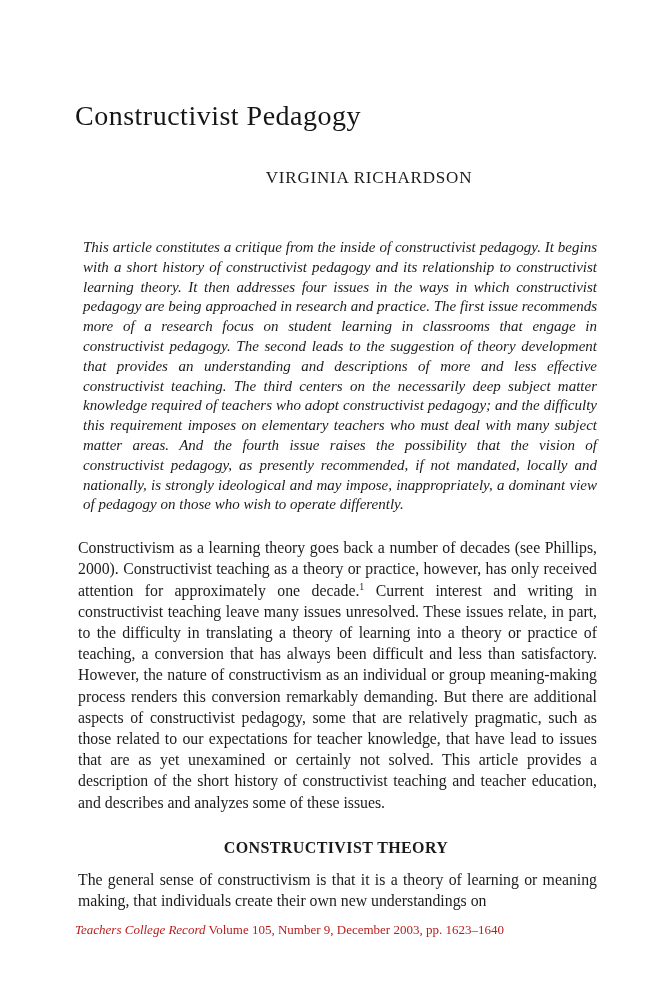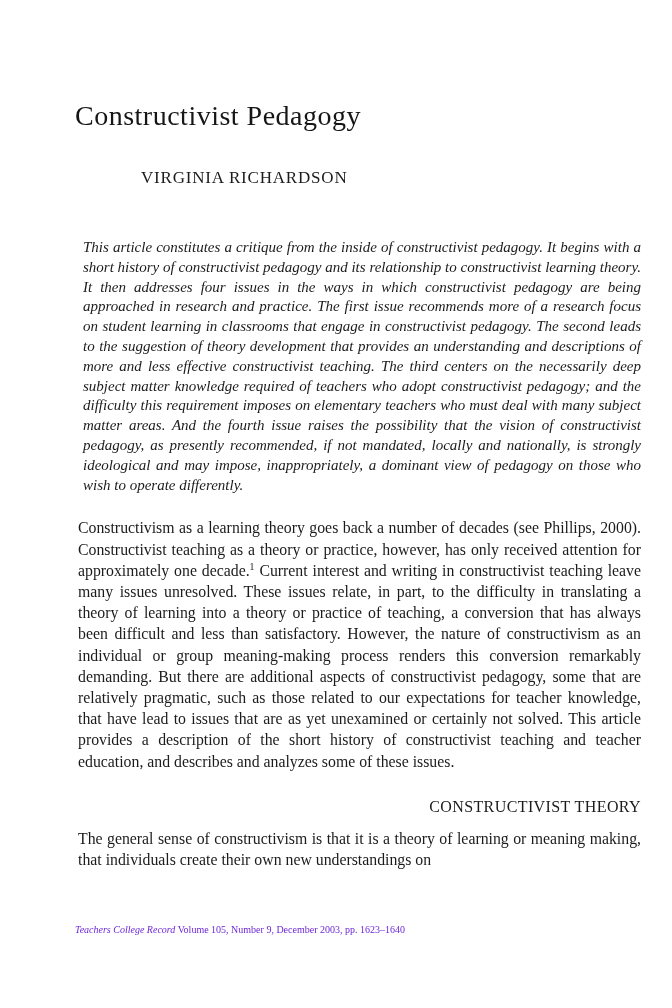--- a/index.html
+++ b/index.html
@@ -6,34 +6,35 @@
     margin: 0;
     padding: 0;
     background: #ffffff;
   }
   .page {
     position: relative;
     width: 672px;
     height: 1008px;
     background: #ffffff;
     box-sizing: border-box;
-    padding: 100px 31px 0 75px;
+    padding: 100px 75px 0 75px;
     color: #1b1b1b;
     font-family: "Liberation Serif", "DejaVu Serif", serif;
     overflow: hidden;
   }
   .article-title {
     margin: 0;
     font-size: 28px;
     font-weight: normal;
     letter-spacing: 0.5px;
     color: #161616;
   }
   .author-block {
     margin: 36px 0 0 66px;
+    text-align: center;
   }
   .author-name {
     font-size: 17px;
     letter-spacing: 0.8px;
     color: #1b1b1b;
   }
   .author-affiliation {
     font-style: italic;
     font-size: 15px;
     margin-top: 7px;
@@ -52,35 +53,35 @@
     text-align: justify;
   }
   .body-para sup {
     font-size: 0.62em;
     line-height: 0;
     vertical-align: super;
   }
   .section-heading {
     margin: 26px 0 0 0;
     font-size: 16px;
-    font-weight: normal;
-    text-align: right;
+    font-weight: bold;
+    text-align: center;
     letter-spacing: 0.4px;
   }
   .para-after-heading {
     margin-top: 12px;
   }
   .journal-footer {
     position: absolute;
     left: 75px;
     right: 75px;
     top: 921px;
-    font-size: 10px;
+    font-size: 13px;
     line-height: 17.5px;
-    color: #6d28d9;
+    color: #b91c1c;
   }
   .journal-name {
     font-style: italic;
   }
 </style>
 </head>
 <body>
 
 <div class="page">
 

